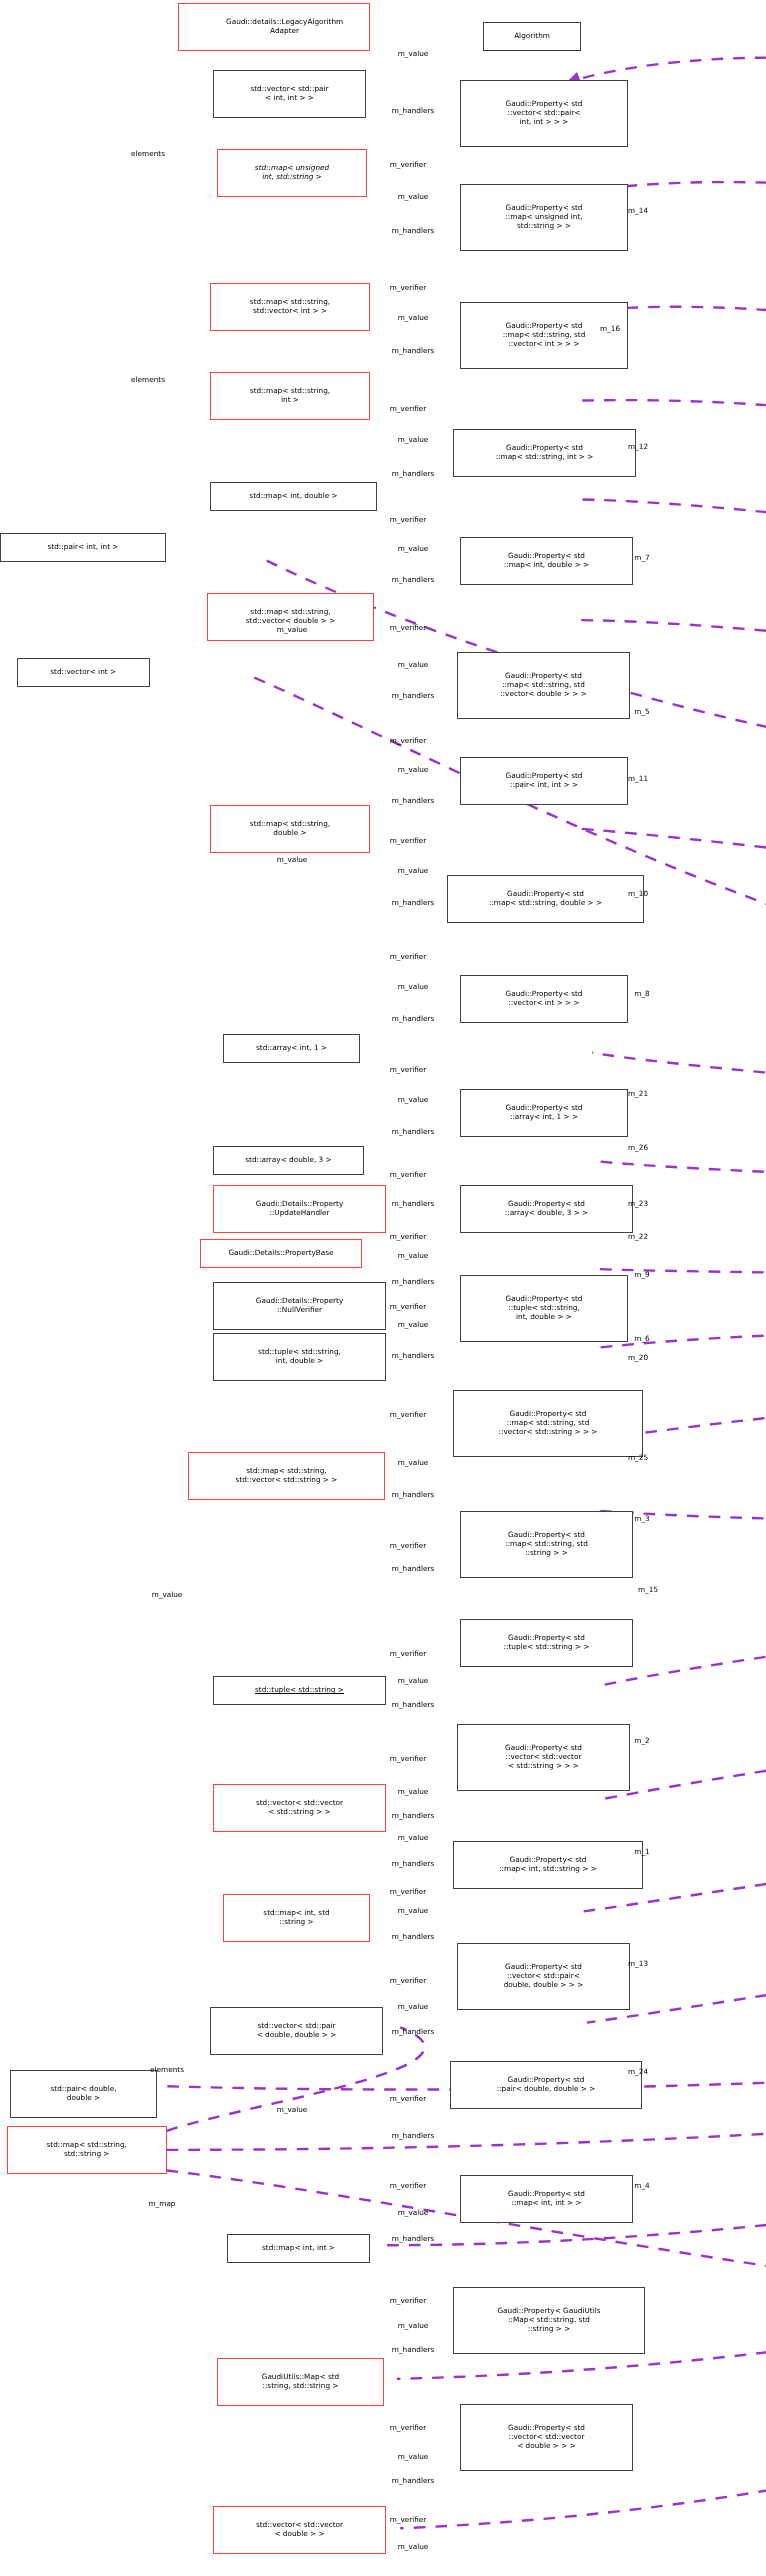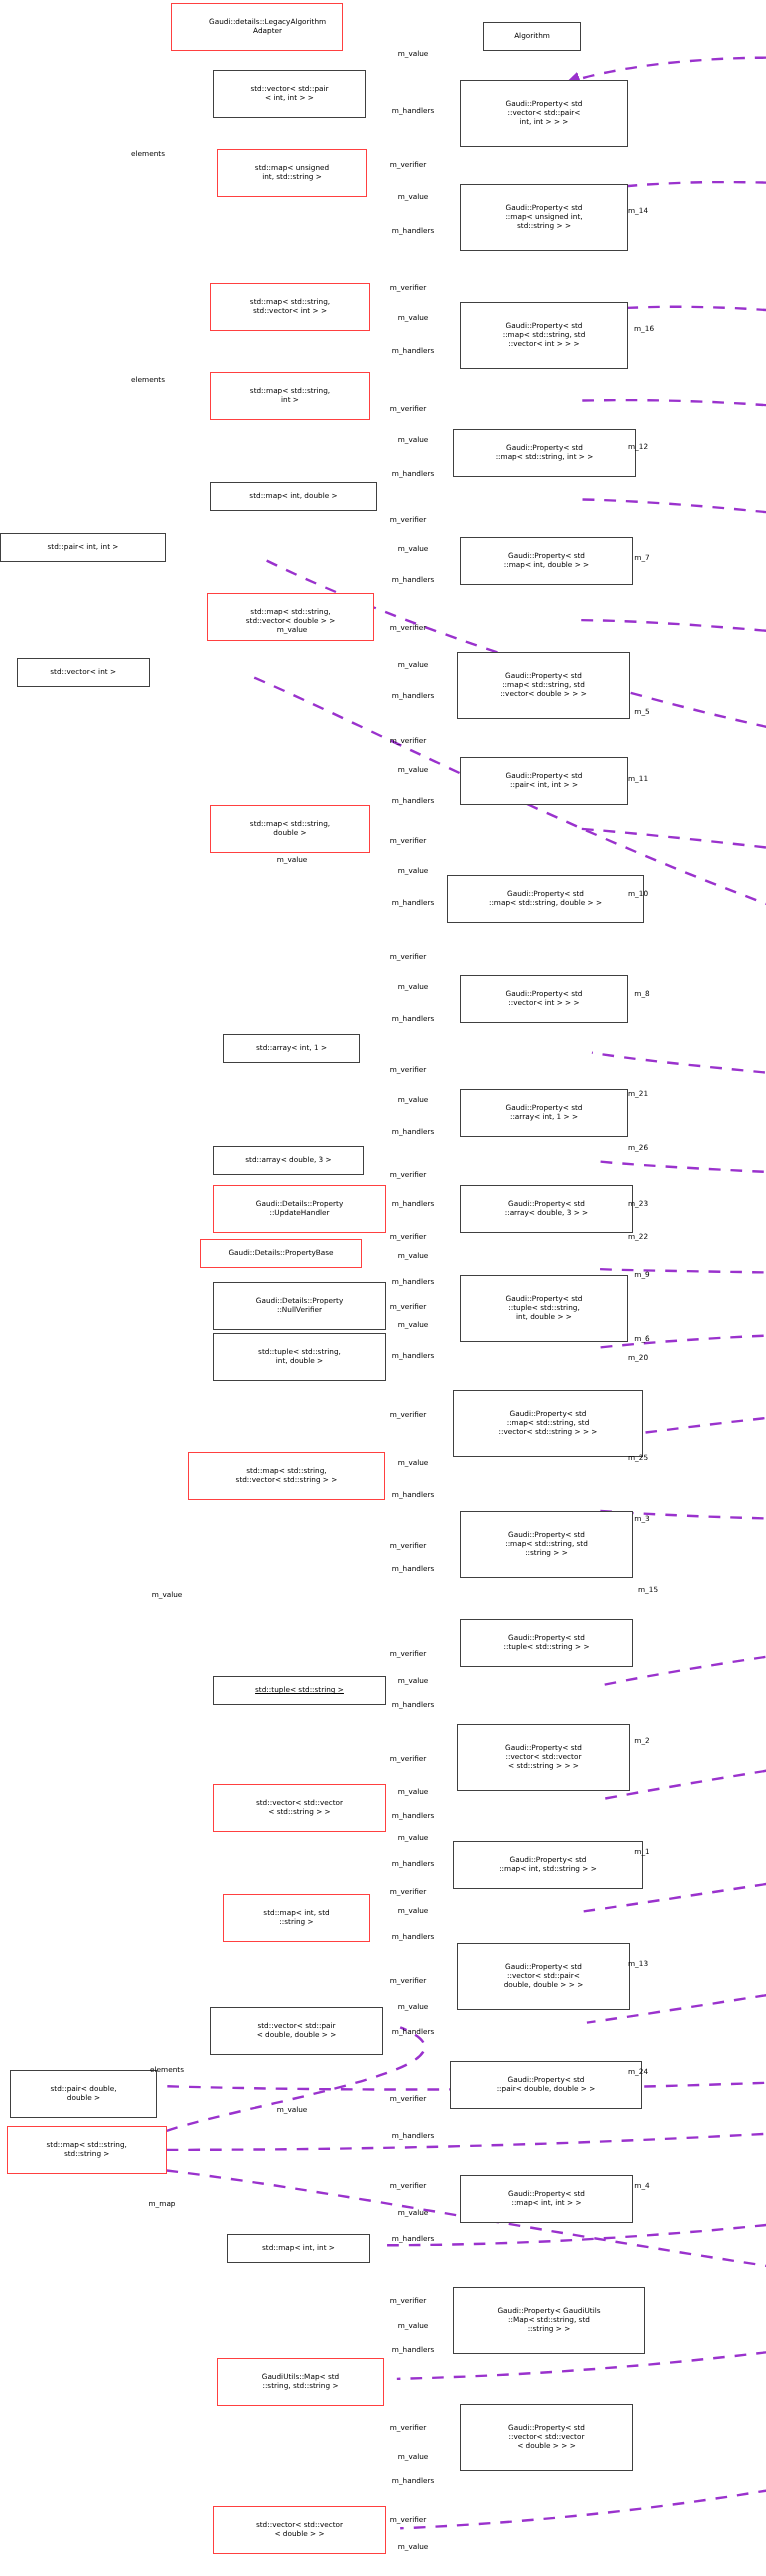--- a/index.html
+++ b/index.html
@@ -153,29 +153,29 @@
       <path d="M640,1530 C540,1550 420,1582 240,1590"></path>
       <path d="M640,1550 C560,1558 520,1240 528,872"></path>
       <path d="M640,1575 C560,1582 520,1260 529,874"></path>
       <path d="M100,1340 C160,1320 300,1300 240,1275"></path>
       <path d="M100,1352 C200,1352 400,1350 620,1330"></path>
       <path d="M100,1365 C220,1380 400,1420 630,1450"></path>
     </g>
   </svg>
 
   <div id="nodes-layer">
-      <div class="node red" style="left: 171px; top: 3.2px; width: 172px; min-height: 48px; padding-left: 24px;">Gaudi::details::LegacyAlgorithm
+      <div class="node red" style="left: 178px; top: 3.2px; width: 192px; min-height: 48px; padding-left: 24px;">Gaudi::details::LegacyAlgorithm
 Adapter</div>
       <div class="node dark" style="left: 483px; top: 22px; width: 98px; min-height: 29px;">Algorithm</div>
       <div class="node dark" style="left: 213px; top: 70px; width: 153px; min-height: 48px;">std::vector&lt; std::pair
 &lt; int, int &gt; &gt;</div>
       <div class="node dark" style="left: 460px; top: 80px; width: 168px; min-height: 67px;">Gaudi::Property&lt; std
 ::vector&lt; std::pair&lt;
 int, int &gt; &gt; &gt;</div>
-      <div class="node red" style="left: 217px; top: 149px; width: 150px; min-height: 48px;">std::map&lt; unsigned
+      <div class="node red" style="left: 217px; top: 149px; width: 150px; min-height: 48px; font-style: italic;">std::map&lt; unsigned
 int, std::string &gt;</div>
       <div class="node dark" style="left: 460px; top: 184px; width: 168px; min-height: 67px;">Gaudi::Property&lt; std
 ::map&lt; unsigned int,
 std::string &gt; &gt;</div>
       <div class="node red" style="left: 210px; top: 283px; width: 160px; min-height: 48px;">std::map&lt; std::string,
 std::vector&lt; int &gt; &gt;</div>
       <div class="node dark" style="left: 460px; top: 302px; width: 168px; min-height: 67px;">Gaudi::Property&lt; std
 ::map&lt; std::string, std
 ::vector&lt; int &gt; &gt; &gt;</div>
       <div class="node red" style="left: 210px; top: 372px; width: 160px; min-height: 48px;">std::map&lt; std::string,
@@ -333,21 +333,21 @@
       <div class="edge-label" style="left: 162px; top: 2204px;">m_map</div>
       <div class="edge-label" style="left: 408px; top: 2301px;">m_verifier</div>
       <div class="edge-label" style="left: 413px; top: 2326px;">m_value</div>
       <div class="edge-label" style="left: 413px; top: 2350px;">m_handlers</div>
       <div class="edge-label" style="left: 408px; top: 2428px;">m_verifier</div>
       <div class="edge-label" style="left: 413px; top: 2457px;">m_value</div>
       <div class="edge-label" style="left: 413px; top: 2481px;">m_handlers</div>
       <div class="edge-label" style="left: 408px; top: 2520px;">m_verifier</div>
       <div class="edge-label" style="left: 413px; top: 2547px;">m_value</div>
       <div class="edge-label" style="left: 638px; top: 211px;">m_14</div>
-      <div class="edge-label" style="left: 640px; top: 329px; padding-left: 8px;">m_16</div>
+      <div class="edge-label" style="left: 606px; top: 329px; padding-left: 8px;">m_16</div>
       <div class="edge-label" style="left: 638px; top: 447px;">m_12</div>
       <div class="edge-label" style="left: 642px; top: 558px;">m_7</div>
       <div class="edge-label" style="left: 642px; top: 668px; margin-top: 44px;">m_5</div>
       <div class="edge-label" style="left: 638px; top: 779px;">m_11</div>
       <div class="edge-label" style="left: 638px; top: 894px;">m_10</div>
       <div class="edge-label" style="left: 642px; top: 994px;">m_8</div>
       <div class="edge-label" style="left: 638px; top: 1094px;">m_21</div>
       <div class="edge-label" style="left: 638px; top: 1148px;">m_26</div>
       <div class="edge-label" style="left: 638px; top: 1204px;">m_23</div>
       <div class="edge-label" style="left: 638px; top: 1237px;">m_22</div>

